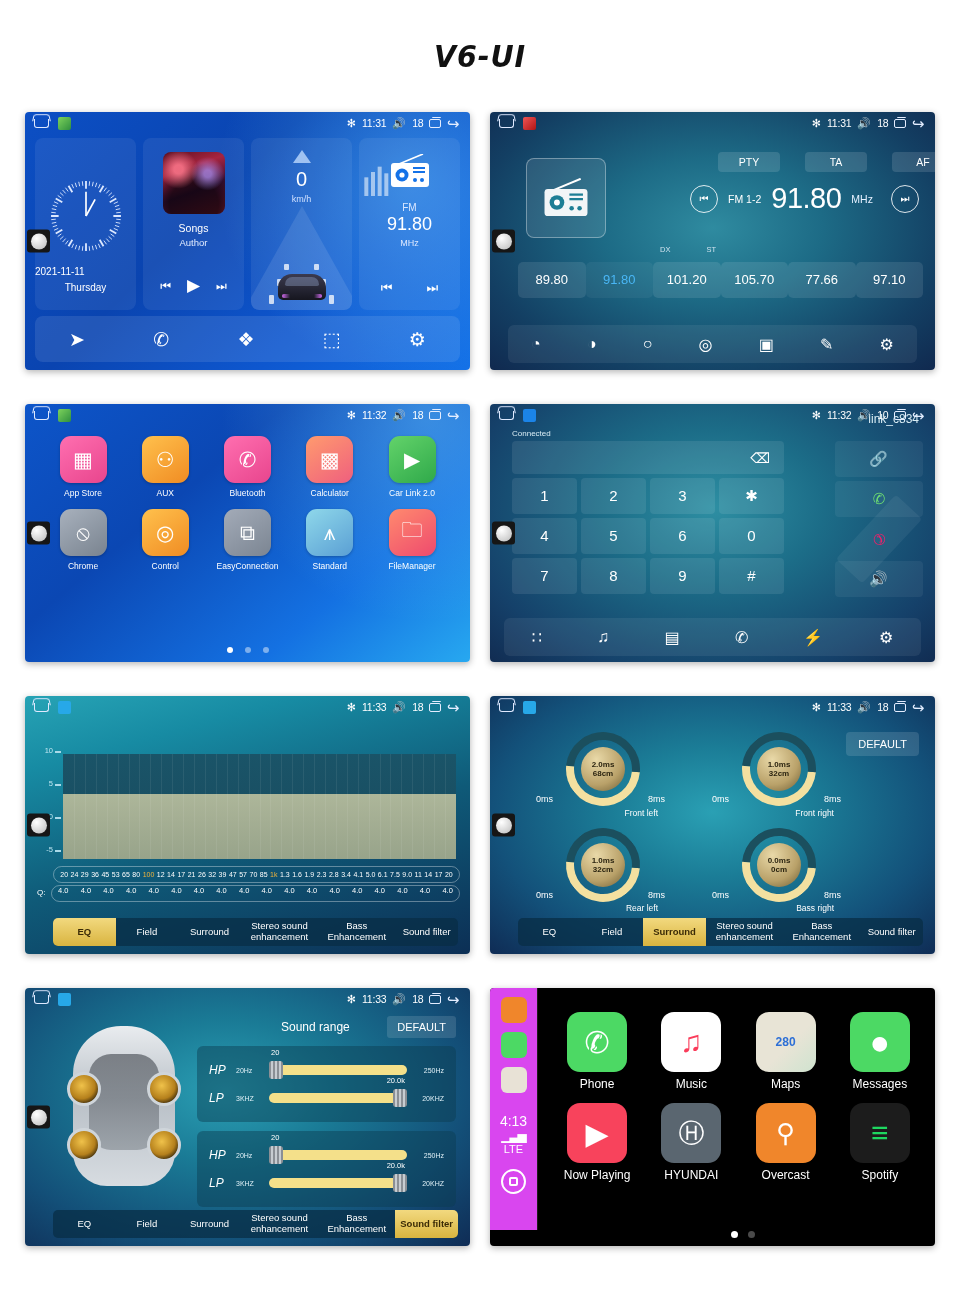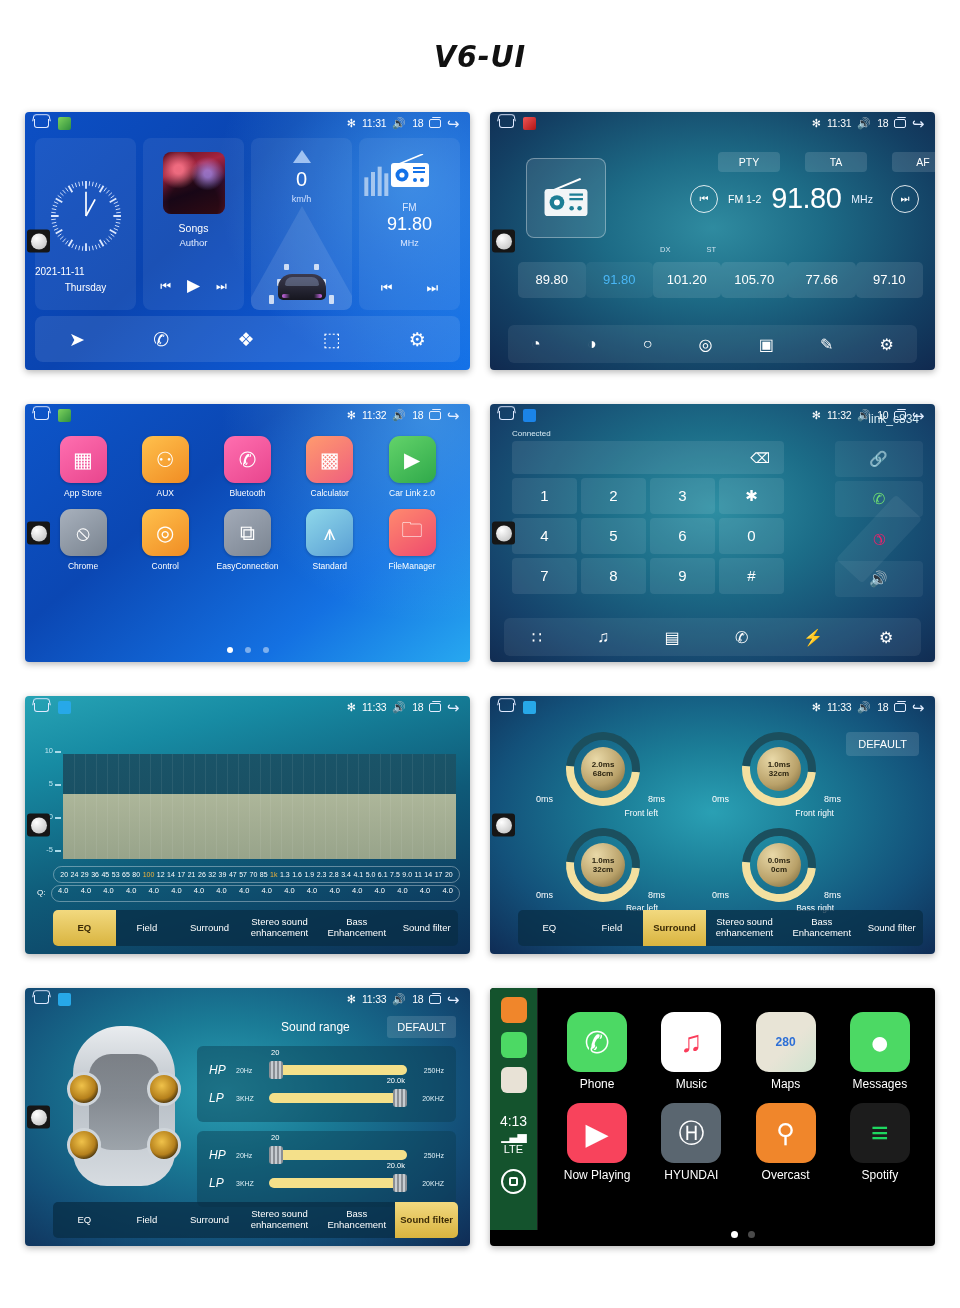--- a/index.html
+++ b/index.html
@@ -191,21 +191,21 @@
   .eq-yax{position:absolute;top:54px;left:10px;height:112px;width:26px;color:#bfe6f2;font-size:7.5px;}
   .eq-yax span{position:absolute;right:8px;}
   .eq-yax i{position:absolute;right:0;width:6px;height:1.5px;background:#a9d9e8;}
   .eq-freq{position:absolute;top:170px;left:28px;right:10px;height:17px;border:1px solid rgba(255,255,255,.35);
            border-radius:9px;display:flex;align-items:center;justify-content:space-around;color:#fff;font-size:7px;padding:0 5px;}
   .eq-freq b{font-weight:normal;}
   .eq-freq b.hl{color:#f0b43c;}
   .eq-qlabel{position:absolute;top:192px;left:12px;color:#fff;font-size:8px;}
   .eq-q{position:absolute;top:189px;left:26px;right:10px;height:17px;border:1px solid rgba(255,255,255,.35);
         border-radius:9px;display:flex;justify-content:space-around;color:#fff;font-size:7.5px;}
-  .tabbar{position:absolute;bottom:8px;left:28px;right:12px;height:36px;background:rgba(8,45,70,.75);border-radius:5px;
+  .tabbar{position:absolute;bottom:8px;left:28px;right:12px;height:28px;background:rgba(8,45,70,.75);border-radius:5px;
           display:flex;align-items:stretch;overflow:hidden;}
   .tabbar span{flex:1;display:flex;align-items:center;justify-content:center;text-align:center;color:#fff;font-size:9.5px;line-height:1.15;padding:0 2px;}
   .tabbar span.act{background:linear-gradient(180deg,#f2d97f,#d9b43f);color:#3a2a06;font-weight:bold;}
   .tabbar span.w2{flex:1.25;}
 
   
   .p-sur { background: radial-gradient(ellipse at 50% 45%, #2aa0b4 0%, #1b7d97 32%, #13517a 70%, #0f2c55 100%); }
   .knob{position:absolute;width:74px;height:74px;}
   .knob .ring{position:absolute;inset:0;border-radius:50%;border:8px solid #1b4f5e;
               border-left-color:#f3e0a0;border-bottom-color:#f3e0a0;transform:rotate(-40deg);}
@@ -237,21 +237,21 @@
   .sf-row .nm{color:#fff;font-size:12px;width:20px;font-style:italic;}
   .sf-row .lo{color:#dff0f7;font-size:7px;width:26px;}
   .sf-row .hi{color:#dff0f7;font-size:7px;width:30px;text-align:right;}
   .slider{flex:1;height:10px;border-radius:5px;background:#f4e08a;position:relative;}
   .slider .hdl{position:absolute;top:-4px;width:14px;height:18px;border-radius:3px;
                background:repeating-linear-gradient(90deg,#8a8f95 0 2px,#c7ccd1 2px 4px);}
   .slider .vv{position:absolute;top:-17px;color:#fff;font-size:7.5px;white-space:nowrap;}
 
   
   .p-cp { background:#000; }
-  .cp-side{position:absolute;left:0;top:0;bottom:16px;width:48px;background:#14532d;border-right:1px solid #1c1c1c;}
+  .cp-side{position:absolute;left:0;top:0;bottom:16px;width:48px;background:#d946ef;border-right:1px solid #1c1c1c;}
   .cp-side .mini{width:26px;height:26px;border-radius:6px;margin:9px auto 0;}
   .cp-time{color:#fff;font-size:14px;text-align:center;margin-top:20px;}
   .cp-sig{color:#fff;font-size:12px;text-align:center;letter-spacing:-1px;}
   .cp-lte{color:#fff;font-size:11px;text-align:center;}
   .cp-home{width:25px;height:25px;border-radius:50%;border:2.5px solid #fff;margin:14px auto 0;
            display:flex;align-items:center;justify-content:center;}
   .cp-home i{width:9px;height:9px;border:2px solid #fff;border-radius:2px;display:block;}
   .cp-grid{position:absolute;left:60px;right:8px;top:24px;display:flex;flex-direction:column;gap:12px;}
   .cp-row{display:flex;justify-content:space-around;}
   .cp-app{width:86px;text-align:center;}

